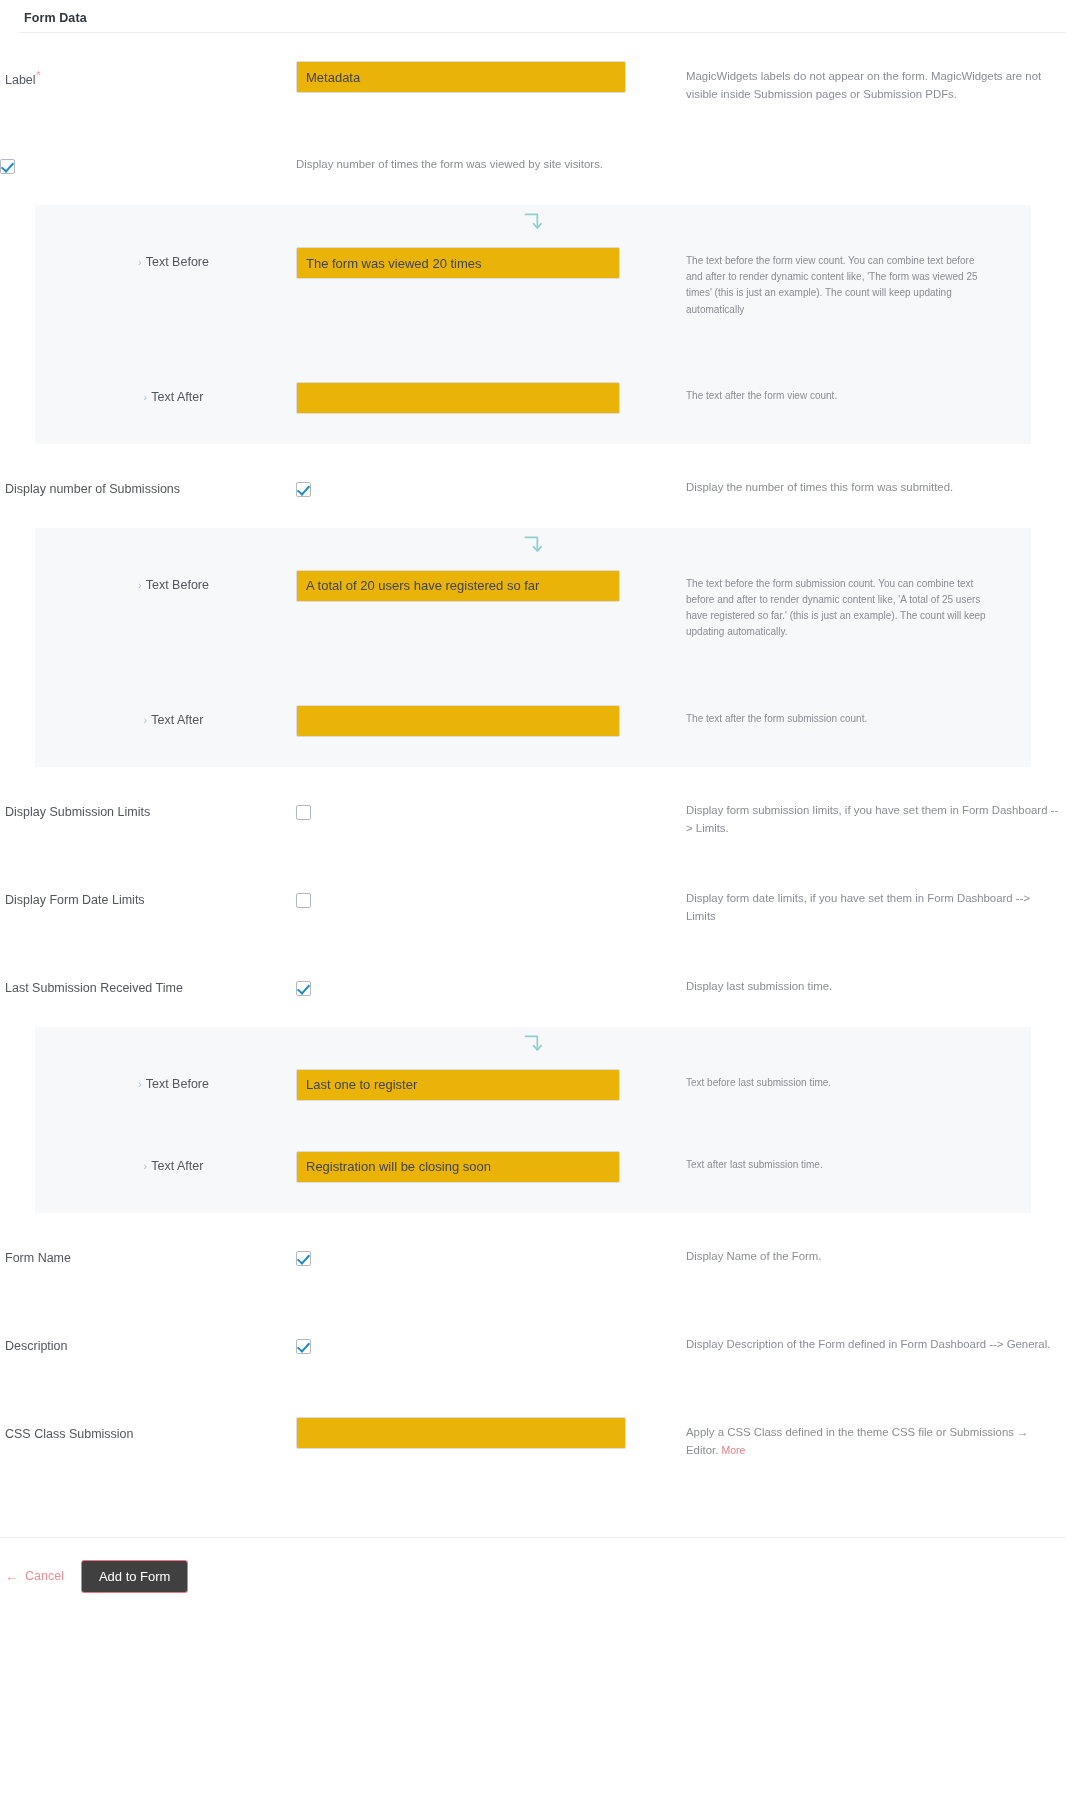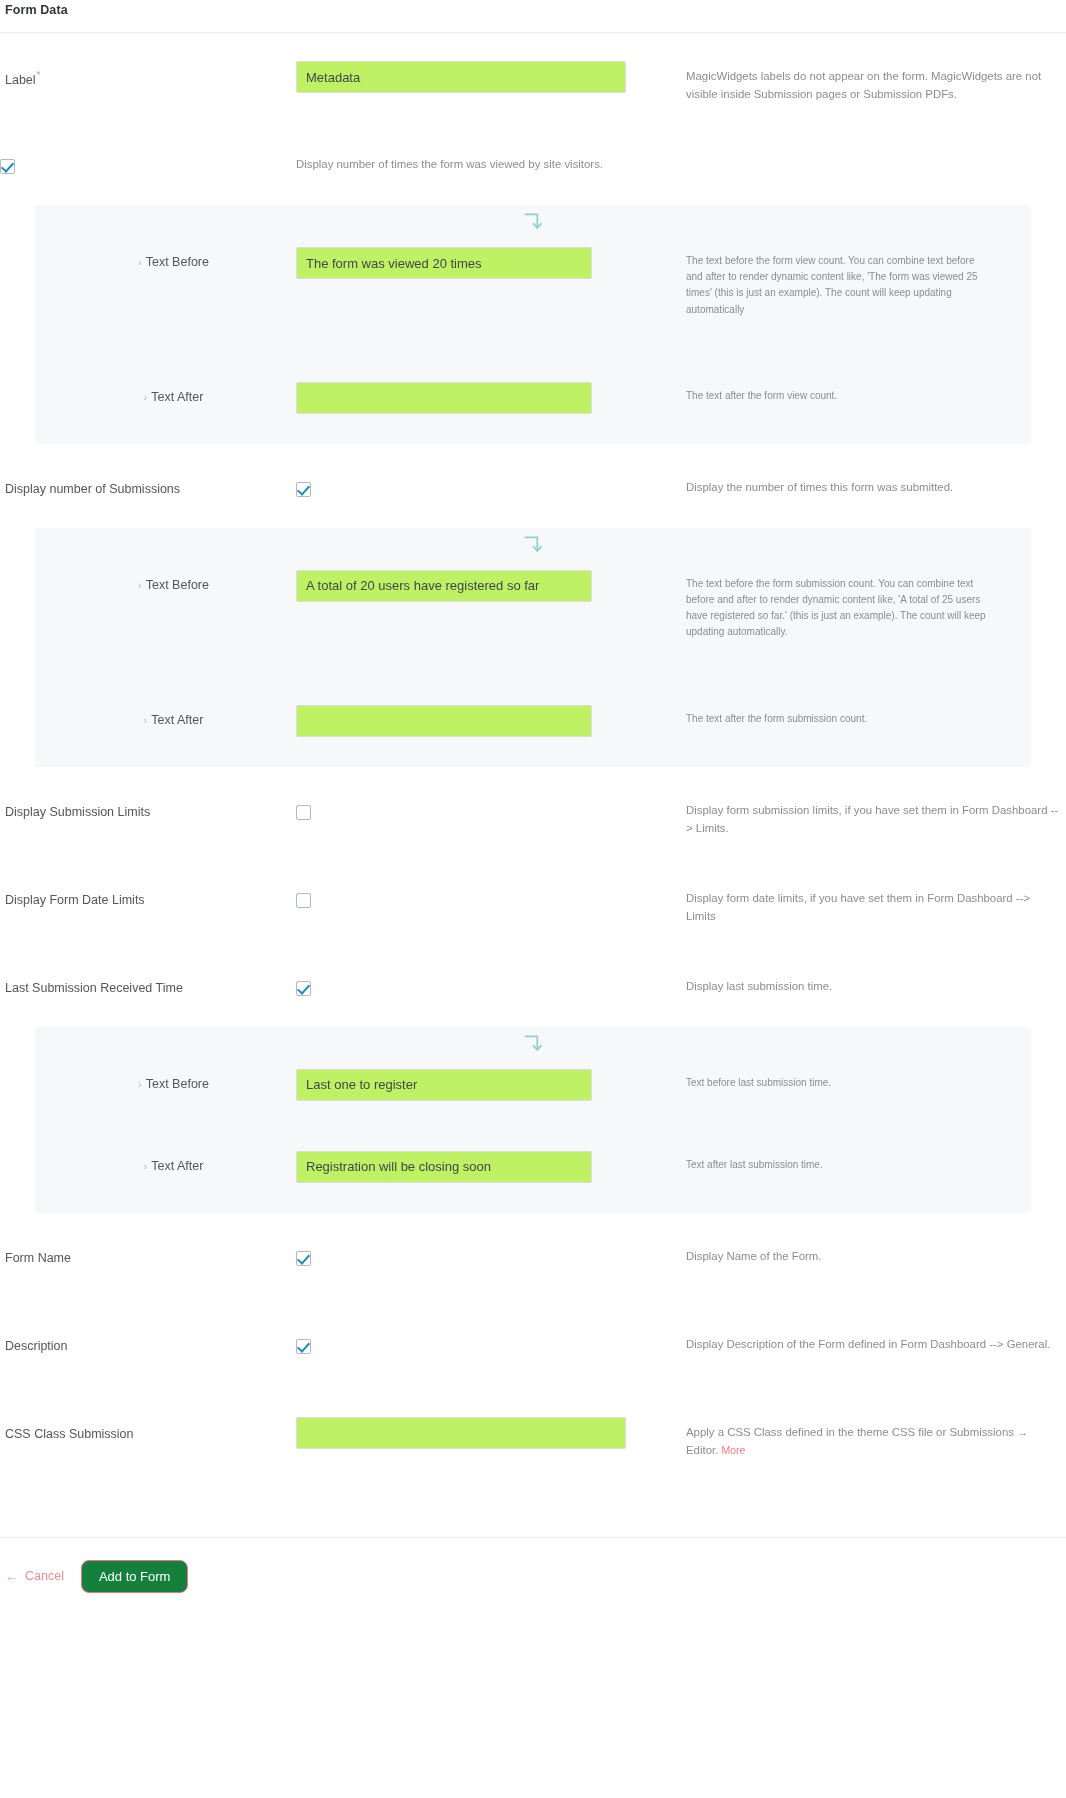--- a/index.html
+++ b/index.html
@@ -16,22 +16,23 @@
     position: relative;
     color: #4a4a55;
     -webkit-font-smoothing: antialiased;
   }
 
   
   .panel-header {
     height: 33px;
     padding: 0 0 0 5px;
     display: flex;
-    align-items: flex-start;
+    align-items: center;
     border-bottom: 1px solid #eeeeee;
+    margin-left: 19px;
   }
   .panel-header .title {
     font-size: 12.5px;
     font-weight: bold;
     color: #32373c;
     letter-spacing: .1px;
     padding-top: 3px;
   }
 
   
@@ -77,24 +78,24 @@
   
   input[type="text"] {
     font-family: "Liberation Sans", sans-serif;
     font-size: 13px;
     color: #42464c;
     height: 32px;
     width: 330px;
     padding: 4px 9px;
     border: 1px solid #dcdcdc;
     border-radius: 2px;
-    background: #bef264;
+    background: #eab308;
     outline: none;
   }
-  input[type="text"].sub-input { width: 296px; }
+  input[type="text"].sub-input { width: 324px; }
 
   
   .cb {
     width: 15px;
     height: 15px;
     border: 1px solid #b4b9be;
     border-radius: 2px;
     background: #fff;
     display: inline-block;
     position: relative;
@@ -173,27 +174,27 @@
     color: #f08c94;
     font-size: 12.5px;
     text-decoration: none;
     display: inline-flex;
     align-items: center;
     gap: 7px;
     cursor: pointer;
   }
   .cancel-link .arr { font-size: 13px; }
   .add-btn {
-    background: #15803d;
+    background: #404040;
     border: 1px solid #ef7680;
     color: #ffffff;
     font-family: "Liberation Sans", sans-serif;
     font-size: 13px;
     padding: 9px 17px;
-    border-radius: 8px;
+    border-radius: 3px;
     cursor: pointer;
     line-height: 1;
   }
 
   .spacer-lg { height: 24px; }
 </style>
 </head>
 <body>
 
 <div class="panel-header">

